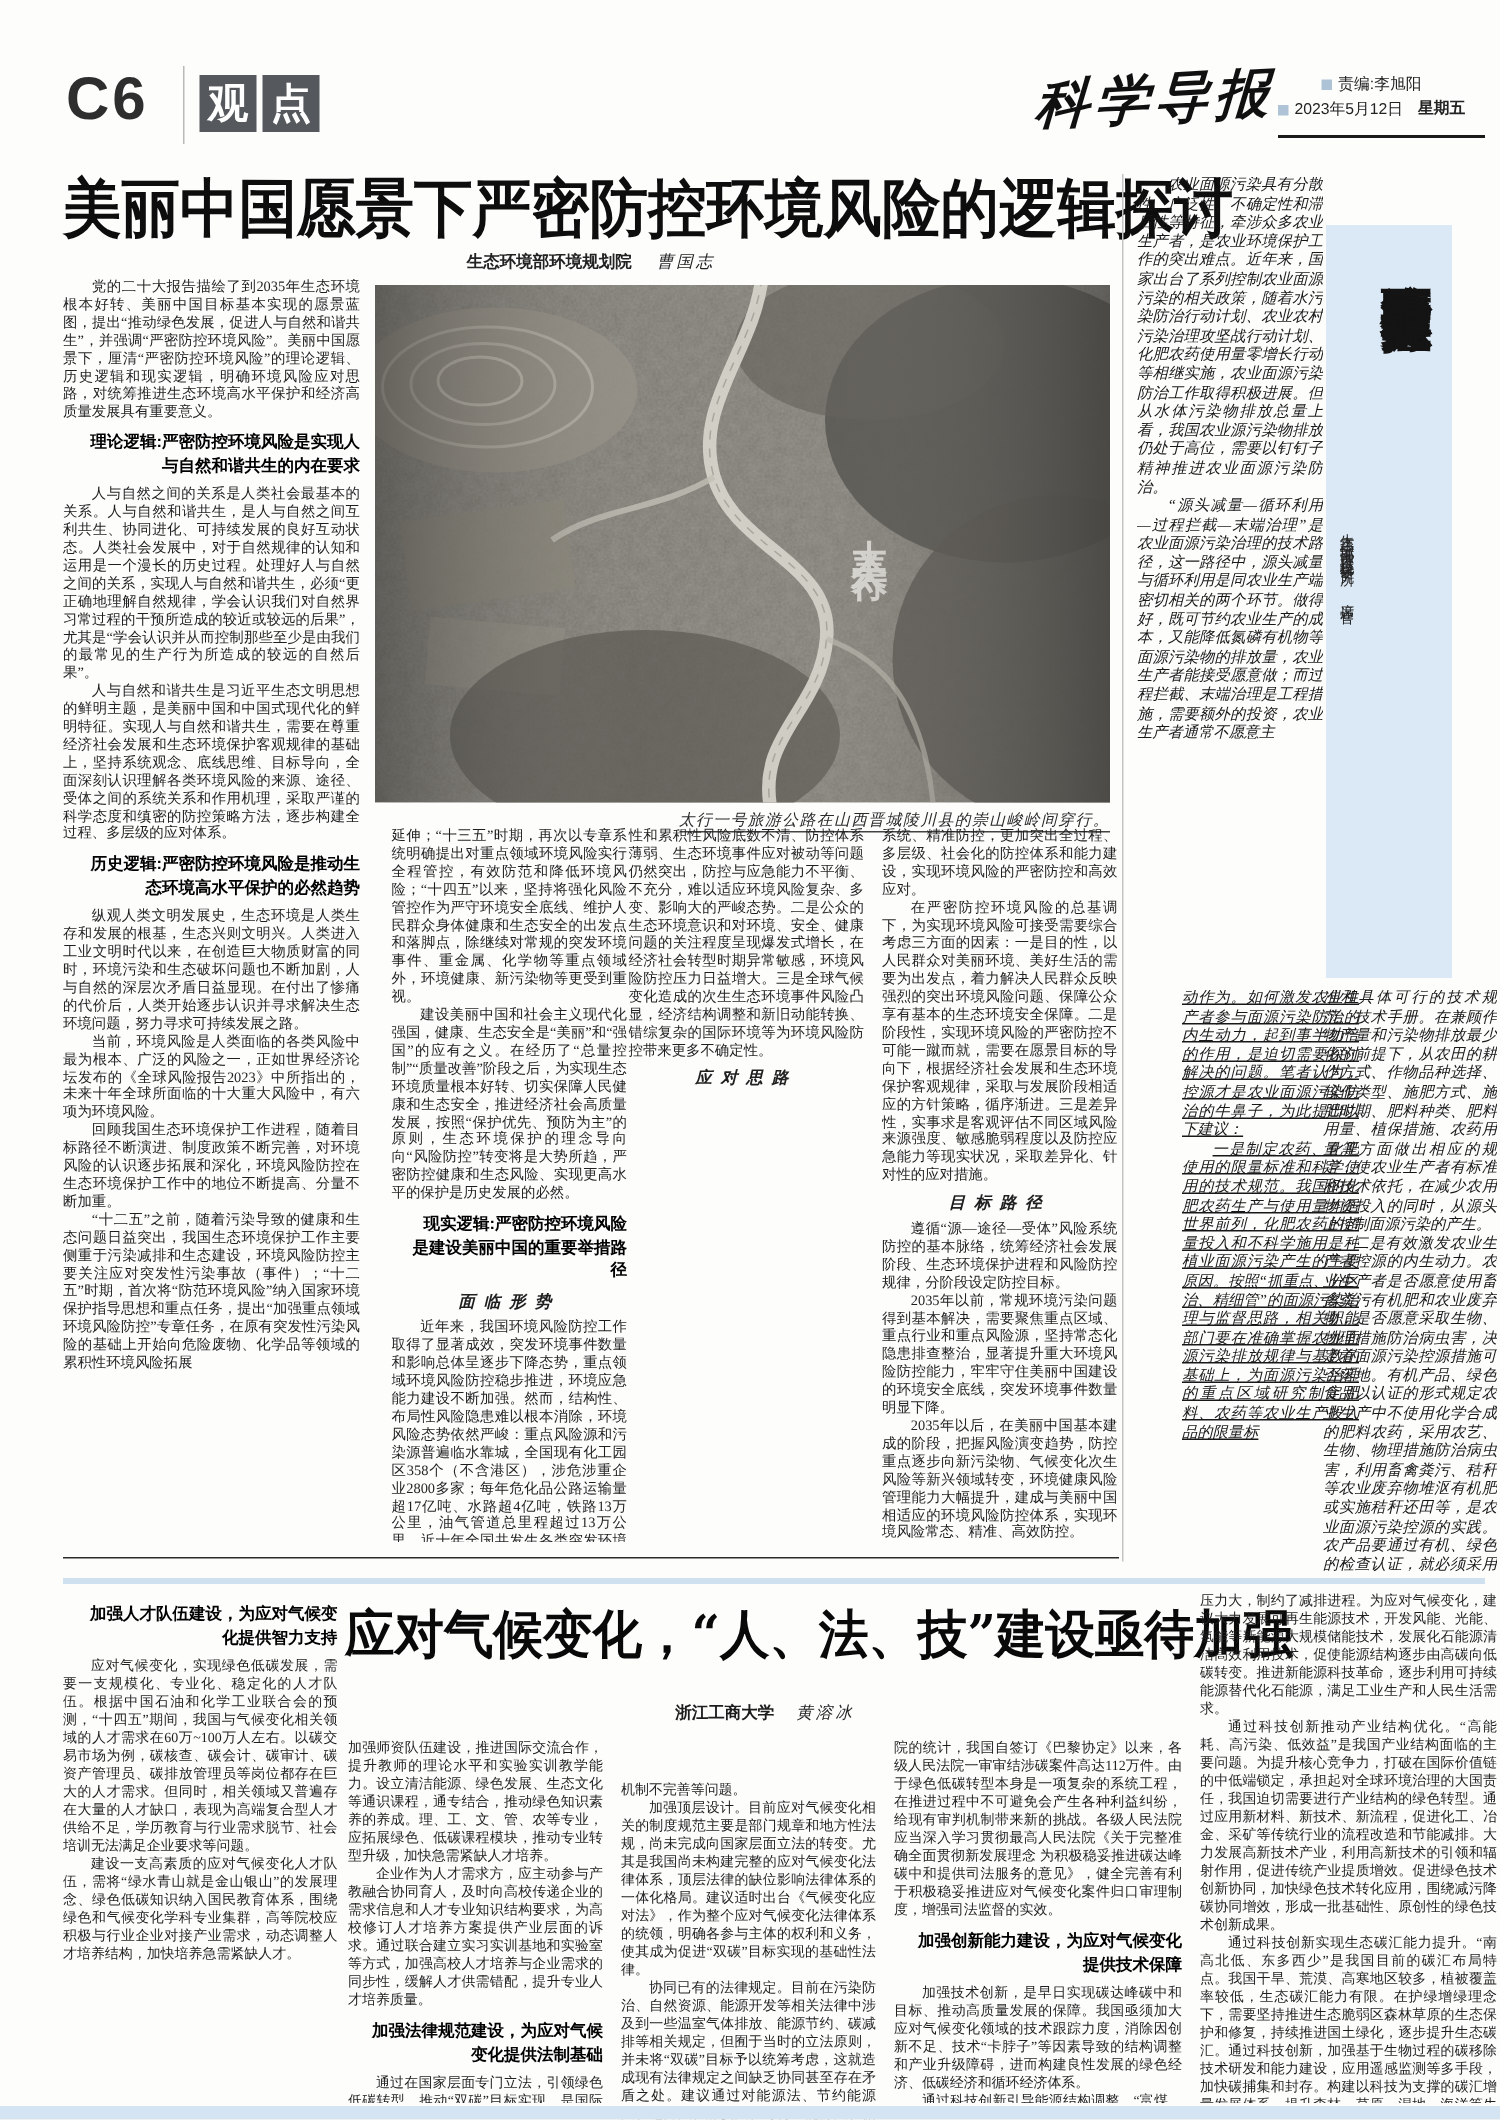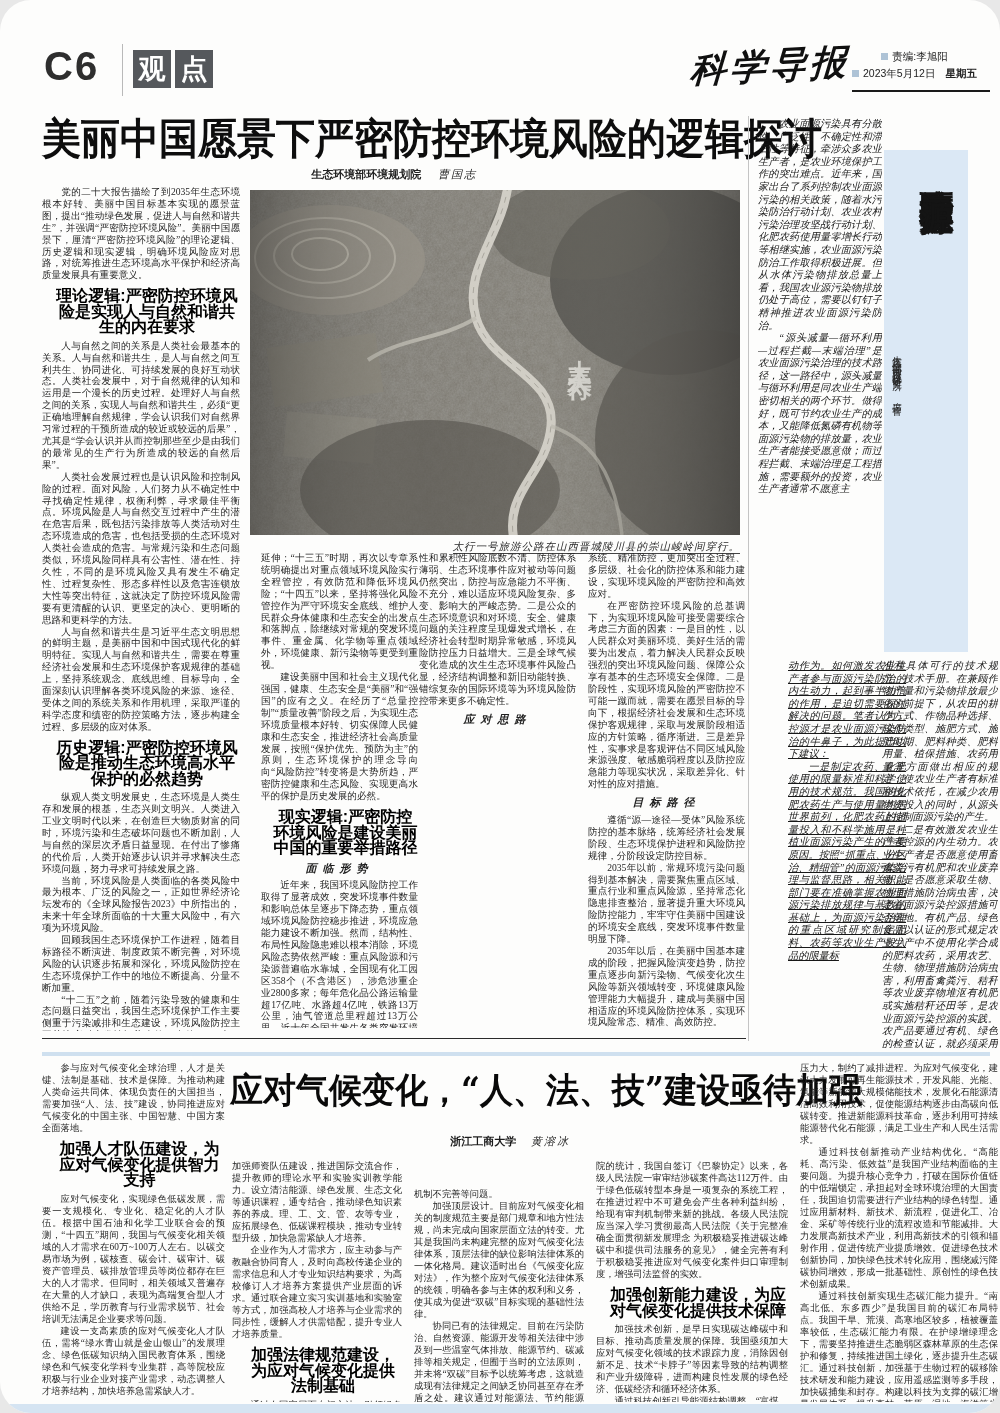--- a/index.html
+++ b/index.html
@@ -1,17 +1,17 @@
 <!DOCTYPE html>
 <html><head>
 <meta charset="utf-8">
 <style>
   html,body{margin:0;padding:0;background:#e8e8e8;}
   .page{position:relative;width:1000px;height:1413px;background:#fdfdfc;margin:0 auto;
-        font-family:"Liberation Serif",serif;color:#1c1c1c;overflow:hidden;border-radius:31px;}
+        font-family:"Liberation Serif",serif;color:#1c1c1c;overflow:hidden;}
   [data-name]{box-sizing:border-box;}
 
   
   .hdr-edition{position:absolute;left:44px;top:44px;font-family:"Liberation Sans",sans-serif;
         font-size:40px;font-weight:600;color:#2e2e2e;letter-spacing:2px;}
   .hdr-vline{position:absolute;left:122px;top:44px;width:1px;height:52px;background:#b9b9b9;}
   .sec-badges{position:absolute;left:133px;top:50px;display:flex;gap:4px;}
   .sec-badge{width:38px;height:38px;background:#55585c;color:#fff;display:flex;align-items:center;
         justify-content:center;font-family:"Liberation Sans",sans-serif;font-weight:700;font-size:27px;}
   .paper-logo{position:absolute;left:690px;top:42px;font-family:"DejaVu Serif",serif;
@@ -29,22 +29,22 @@
         letter-spacing:0px;white-space:nowrap;transform:scaleY(1.08);}
   .main-byline{position:absolute;left:42px;top:167px;width:704px;text-align:center;font-size:11px;color:#222;}
   .main-byline .org{font-family:"Liberation Sans",sans-serif;font-weight:700;}
   .main-byline .name{font-style:italic;margin-left:14px;letter-spacing:2px;text-align:center;}
 
   .colblock{position:absolute;overflow:hidden;text-align:justify;word-break:break-all;}
   .m-body{font-size:9.6px;line-height:11.9px;color:#1f1f1f;}
   .blk{margin:0;}
   .blk.p{text-indent:2em;}
   .blk.pc{text-indent:0;}
-  .blk.h{font-family:"Liberation Sans",sans-serif;font-weight:700;font-size:16px;line-height:15.5px;
-        text-indent:0;margin:7px 0 5px 12px;text-align:center;color:#000;}
+  .blk.h{font-family:"Liberation Sans",sans-serif;font-weight:700;font-size:11px;line-height:15.5px;
+        text-indent:0;margin:7px 0 5px 12px;text-align:right;color:#000;}
   .blk.hc{font-weight:700;font-size:11px;text-align:center;text-indent:0;margin:7px 0 5px 0;
         letter-spacing:6px;font-style:italic;}
 
   .photo-wrap{position:absolute;left:250px;top:190px;width:490px;height:345px;}
   .photo-caption{position:absolute;left:250px;top:540px;width:490px;text-align:right;
         font-style:italic;font-size:10.5px;color:#2a2a2a;}
   .photo-caption span{border-bottom:1px solid #444;padding-bottom:1px;letter-spacing:1px;}
 
   .vrule-main{position:absolute;left:748px;top:116px;width:1px;height:925px;background:#c4c4c4;}
 
@@ -84,36 +84,35 @@
   </div>
   <div class="paper-logo" data-name="paper-logo">科学导报</div>
   <div class="editor-box" data-name="masthead-info">
     <div class="row" data-name="editor-row">
       <span class="sq" data-name="bullet-square-icon"></span>
       <span data-name="editor-label">责编:李旭阳</span>
     </div>
     <div class="row" data-name="date-row">
       <span class="sq" data-name="bullet-square-icon"></span>
       <span data-name="date-label">2023年5月12日</span>
-      <span style="font-weight:700;margin-left:6px;" data-name="weekday-label">星期五</span>
+      <span style="font-weight:700;margin-left:6px;font-family:Liberation Mono, monospace;" data-name="weekday-label">星期五</span>
     </div>
   </div>
   <div class="hdr-underline" data-name="masthead-underline"></div>
 
   <div class="main-headline" data-name="main-headline">美丽中国愿景下严密防控环境风险的逻辑探讨</div>
   <div class="main-byline" data-name="main-byline">
     <span class="org" data-name="byline-org">生态环境部环境规划院</span>
     <span class="name" data-name="byline-author">曹国志</span>
   </div>
 
   <div class="colblock m-body" style="left:42px;top:186px;width:198px;height:845px;" data-name="main-article-column-1">
       <div class="blk p" data-name="paragraph">党的二十大报告描绘了到2035年生态环境根本好转、美丽中国目标基本实现的愿景蓝图，提出“推动绿色发展，促进人与自然和谐共生”，并强调“严密防控环境风险”。美丽中国愿景下，厘清“严密防控环境风险”的理论逻辑、历史逻辑和现实逻辑，明确环境风险应对思路，对统筹推进生态环境高水平保护和经济高质量发展具有重要意义。</div>
       <div class="blk h" data-name="section-subhead">理论逻辑:严密防控环境风险是实现人与自然和谐共生的内在要求</div>
       <div class="blk p" data-name="paragraph">人与自然之间的关系是人类社会最基本的关系。人与自然和谐共生，是人与自然之间互利共生、协同进化、可持续发展的良好互动状态。人类社会发展中，对于自然规律的认知和运用是一个漫长的历史过程。处理好人与自然之间的关系，实现人与自然和谐共生，必须“更正确地理解自然规律，学会认识我们对自然界习常过程的干预所造成的较近或较远的后果”，尤其是“学会认识并从而控制那些至少是由我们的最常见的生产行为所造成的较远的自然后果”。</div>
-      <div class="blk p" data-name="paragraph">人类社会发展过程也是认识风险和控制风险的过程。面对风险，人们努力从不确定性中寻找确定性规律，权衡利弊，寻求最佳平衡点。环境风险是人与自然交互过程中产生的潜在危害后果，既包括污染排放等人类活动对生态环境造成的危害，也包括受损的生态环境对人类社会造成的危害。与常规污染和生态问题类似，环境风险同样具有公害性、潜在性、持久性，不同的是环境风险又具有发生不确定性、过程复杂性、形态多样性以及危害连锁放大性等突出特征，这就决定了防控环境风险需要有更清醒的认识、更坚定的决心、更明晰的思路和更科学的方法。</div>
       <div class="blk p" data-name="paragraph">人与自然和谐共生是习近平生态文明思想的鲜明主题，是美丽中国和中国式现代化的鲜明特征。实现人与自然和谐共生，需要在尊重经济社会发展和生态环境保护客观规律的基础上，坚持系统观念、底线思维、目标导向，全面深刻认识理解各类环境风险的来源、途径、受体之间的系统关系和作用机理，采取严谨的科学态度和缜密的防控策略方法，逐步构建全过程、多层级的应对体系。</div>
       <div class="blk h" data-name="section-subhead">历史逻辑:严密防控环境风险是推动生态环境高水平保护的必然趋势</div>
       <div class="blk p" data-name="paragraph">纵观人类文明发展史，生态环境是人类生存和发展的根基，生态兴则文明兴。人类进入工业文明时代以来，在创造巨大物质财富的同时，环境污染和生态破坏问题也不断加剧，人与自然的深层次矛盾日益显现。在付出了惨痛的代价后，人类开始逐步认识并寻求解决生态环境问题，努力寻求可持续发展之路。</div>
       <div class="blk p" data-name="paragraph">当前，环境风险是人类面临的各类风险中最为根本、广泛的风险之一，正如世界经济论坛发布的《全球风险报告2023》中所指出的，未来十年全球所面临的十大重大风险中，有六项为环境风险。</div>
       <div class="blk p" data-name="paragraph">回顾我国生态环境保护工作进程，随着目标路径不断演进、制度政策不断完善，对环境风险的认识逐步拓展和深化，环境风险防控在生态环境保护工作中的地位不断提高、分量不断加重。</div>
       <div class="blk p" data-name="paragraph">“十二五”之前，随着污染导致的健康和生态问题日益突出，我国生态环境保护工作主要侧重于污染减排和生态建设，环境风险防控主要关注应对突发性污染事故（事件）；“十二五”时期，首次将“防范环境风险”纳入国家环境保护指导思想和重点任务，提出“加强重点领域环境风险防控”专章任务，在原有突发性污染风险的基础上开始向危险废物、化学品等领域的累积性环境风险拓展</div>
     </div>
 
   <div class="photo-wrap" data-name="aerial-photo">
     <svg width="490" height="345" viewBox="0 0 490 345" data-name="aerial-photo-image">
@@ -205,21 +204,20 @@
     </div>
   <div class="colblock kai" style="left:882px;top:660px;width:116px;height:388px;" data-name="sidebar-cont-column-b">
       <div class="blk pc" data-name="paragraph">准和具体可行的技术规范、技术手册。在兼顾作物产量和污染物排放最少化的前提下，从农田的耕作方式、作物品种选择、轮作类型、施肥方式、施肥时期、肥料种类、肥料用量、植保措施、农药用量等方面做出相应的规定，使农业生产者有标准和技术依托，在减少农用物资投入的同时，从源头上控制面源污染的产生。</div>
       <div class="blk p" data-name="paragraph">二是有效激发农业生产者控源的内生动力。农业生产者是否愿意使用畜禽粪污有机肥和农业废弃物，是否愿意采取生物、物理措施防治病虫害，决定着面源污染控源措施可否落地。有机产品、绿色食品以认证的形式规定农业生产中不使用化学合成的肥料农药，采用农艺、生物、物理措施防治病虫害，利用畜禽粪污、秸秆等农业废弃物堆沤有机肥或实施秸秆还田等，是农业面源污染控源的实践。农产品要通过有机、绿色的检查认证，就必须采用对环境友好的绿色生产方式，从而解决控源内生驱动力的问题。因此，从市场需求端刺激绿色优质农产品的生产和消费，可以同步实现农业增效、农民增收和面源污染的减排。</div>
     </div>
 
   <div class="rule-dark" data-name="section-divider-rule"></div>
   <div class="band-blue" data-name="section-divider-band"></div>
 
   <div class="colblock b-body" style="left:42px;top:1062px;width:183px;height:340px;" data-name="bottom-intro-column">
-      <div class="blk p" data-name="paragraph">参与应对气候变化全球治理，人才是关键、法制是基础、技术是保障。为推动构建人类命运共同体、体现负责任的大国担当，需要加强“人、法、技”建设，协同推进应对气候变化的中国主张、中国智慧、中国方案全面落地。</div>
       <div class="blk h" data-name="section-subhead">加强人才队伍建设，为应对气候变化提供智力支持</div>
       <div class="blk p" data-name="paragraph">应对气候变化，实现绿色低碳发展，需要一支规模化、专业化、稳定化的人才队伍。根据中国石油和化学工业联合会的预测，“十四五”期间，我国与气候变化相关领域的人才需求在60万~100万人左右。以碳交易市场为例，碳核查、碳会计、碳审计、碳资产管理员、碳排放管理员等岗位都存在巨大的人才需求。但同时，相关领域又普遍存在大量的人才缺口，表现为高端复合型人才供给不足，学历教育与行业需求脱节、社会培训无法满足企业要求等问题。</div>
       <div class="blk p" data-name="paragraph">建设一支高素质的应对气候变化人才队伍，需将“绿水青山就是金山银山”的发展理念、绿色低碳知识纳入国民教育体系，围绕绿色和气候变化学科专业集群，高等院校应积极与行业企业对接产业需求，动态调整人才培养结构，加快培养急需紧缺人才。</div>
     </div>
 
   <div class="b-headline" data-name="bottom-headline">应对气候变化，“人、法、技”建设亟待加强</div>
   <div class="b-byline" data-name="bottom-byline">
     <span class="org" data-name="bottom-byline-org">浙江工商大学</span>
     <span class="name" data-name="bottom-byline-author">黄溶冰</span>
   </div>

